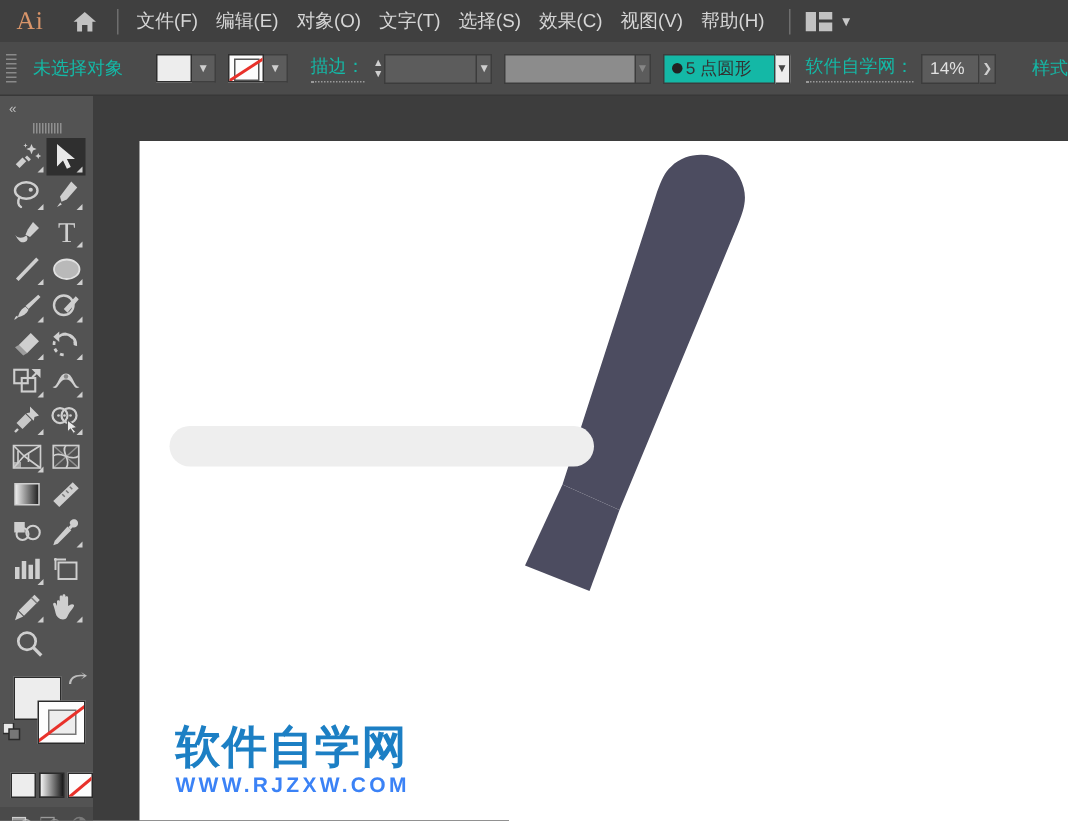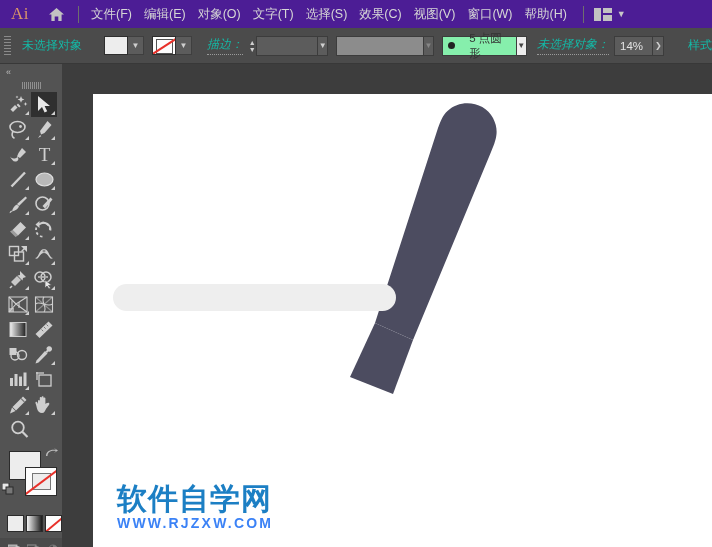--- a/index.html
+++ b/index.html
@@ -7,21 +7,21 @@
     width: 712px; height: 547px;
     overflow: hidden;
     font-family: "Liberation Sans", sans-serif;
     background: #535353;
   }
   #app { position: relative; width: 712px; height: 547px; }
 
   
   .menubar {
     position: absolute; left: 0; top: 0; width: 712px; height: 28px;
-    background: #4c1d95;
+    background: #404040;
     display: flex; align-items: center;
   }
   .ai-logo {
     width: 40px; height: 28px; display: flex; align-items: center; justify-content: center;
     color: #d9956a; font-size: 17px; font-weight: normal;
     font-family: "Liberation Serif", serif; letter-spacing: 0.5px;
   }
   .home-btn {
     width: 32px; height: 28px; display: flex; align-items: center; justify-content: center;
   }
@@ -44,21 +44,21 @@
     border-bottom: 1px solid #383838;
   }
   .grip {
     width: 9px; height: 24px; margin-left: 4px; margin-right: 5px;
     display: flex; flex-direction: column; justify-content: center; gap: 2px;
   }
   .grip i { display: block; height: 1px; background: #8a8a8a; width: 7px; }
   .cb-label {
     color: #14b8a6; font-size: 12px; white-space: nowrap;
   }
-  .cb-label.dotted { border-bottom: 1px dotted #9a9a9a; padding-bottom: 1px; font-style: italic; }
+  .cb-label.dotted { border-bottom: 1px dotted #9a9a9a; padding-bottom: 1px; }
   .swatch-group { display: flex; align-items: center; }
   .swatch {
     width: 24px; height: 19px; border: 1px solid #2e2e2e;
     background: #ededed;
   }
   .swatch.none {
     background: #fdfdfd; position: relative; overflow: hidden;
   }
   .swatch.none::before {
     content: ""; position: absolute; left: 3px; top: 2px; width: 15px; height: 13px;
@@ -80,21 +80,21 @@
     align-items: center; justify-content: center; color: #cfcfcf;
     font-size: 7px; line-height: 7px;
   }
   .field {
     height: 20px; background: #5c5c5c; border: 1px solid #3c3c3c;
     display: flex; align-items: center; padding: 0 5px;
     color: #e2e2e2; font-size: 11.5px;
   }
   .field.w-profile { width: 90px; }
   .field.w-brushwide { width: 130px; background: #8c8c8c; }
-  .field.w-stroketype { width: 110px; background: #86efac; color: #333; gap: 14px; }
+  .field.w-stroketype { width: 110px; background: #14b8a6; color: #333; gap: 2px; }
   .field.w-opacity { width: 55px; }
   .drop-btn {
     width: 16px; height: 20px; background: #5c5c5c; border: 1px solid #3c3c3c; border-left: none;
     display: flex; align-items: center; justify-content: center;
     color: #cfcfcf; font-size: 8px;
   }
   .drop-btn.light { background: #ededed; color: #444; }
   .drop-btn.dim { color: #868686; }
   .dot-ico { width: 7px; height: 7px; border-radius: 50%; background: #222; flex: 0 0 auto; }
 
@@ -218,21 +218,20 @@
     </div>
     <div class="vsep"></div>
     <div class="menu-items">
       <div class="menu-item">文件(F)</div>
       <div class="menu-item">编辑(E)</div>
       <div class="menu-item">对象(O)</div>
       <div class="menu-item">文字(T)</div>
       <div class="menu-item">选择(S)</div>
       <div class="menu-item">效果(C)</div>
       <div class="menu-item">视图(V)</div>
-      <div class="menu-item">窗口(W)</div>
       <div class="menu-item">帮助(H)</div>
     </div>
     <div class="vsep" style="margin-left:10px"></div>
     <div class="arrange-btn">
       <svg width="18" height="13" viewBox="0 0 18 13">
         <rect x="0" y="0" width="7" height="13" fill="#c2c2c2"></rect>
         <rect x="9" y="0" width="9" height="5" fill="#c2c2c2"></rect>
         <rect x="9" y="7" width="9" height="6" fill="#c2c2c2"></rect>
       </svg>
       <span class="chev">▼</span>
@@ -270,21 +269,21 @@
 
     <div class="field w-brushwide" style="margin-left:8px"></div>
     <div class="drop-btn dim">▼</div>
 
     <div class="field w-stroketype" style="margin-left:8px">
       <span class="dot-ico"></span>
       <span>5 点圆形</span>
     </div>
     <div class="drop-btn light">▼</div>
 
-    <div class="cb-label dotted" style="margin-left:10px;margin-right:5px">未选择对象：</div>
+    <div class="cb-label dotted" style="margin-left:10px;margin-right:5px">软件自学网：</div>
     <div class="field w-opacity">14%</div>
     <div class="drop-btn">❯</div>
 
     <div class="cb-label" style="margin-left:24px">样式</div>
   </div>
 
   <div class="tabbar">
     <div class="doc-tab">
       <span class="title">未标题-1* @ 150% (CMYK/预览)</span>
       <span class="close">✕</span>

